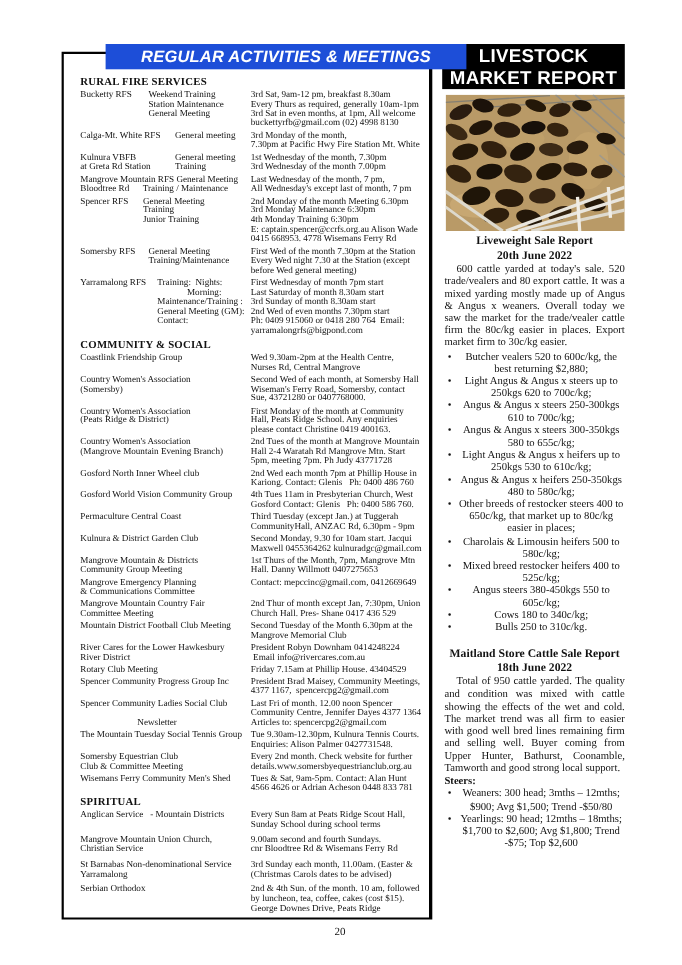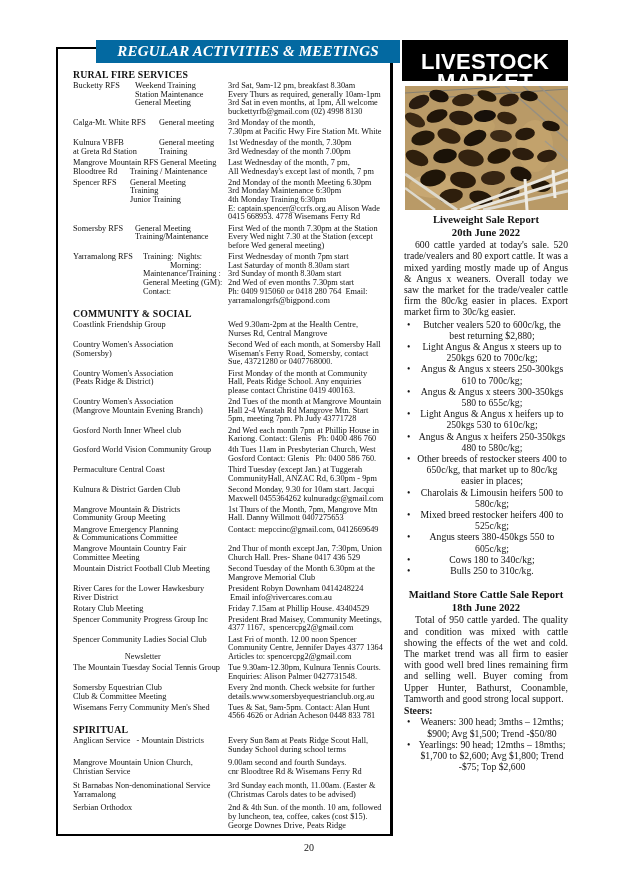--- a/index.html
+++ b/index.html
@@ -3,36 +3,36 @@
 <meta charset="utf-8">
 <style>
   html,body{margin:0;padding:0;background:#fff;}
   .page{position:relative;width:620px;height:877px;background:#ffffff;
         font-family:"Liberation Serif",serif;color:#121212;overflow:hidden;}
 
   
   .left-box{position:absolute;left:56px;top:47px;width:337px;height:789px;
             border:2px solid #000;border-right-width:3px;box-sizing:border-box;
             overflow:hidden;background:#fff;padding-left:11px;}
-  .titlebar{position:absolute;left:96px;top:40px;width:304px;height:23px;background:#0369a1;
+  .titlebar{position:absolute;left:96px;top:40px;width:328px;height:23px;background:#1d4ed8;
             color:#fff;display:flex;align-items:center;justify-content:center;
-            font-family:Liberation Serif, serif;font-weight:900;font-style:italic;
+            font-family:Liberation Sans, sans-serif;font-weight:900;font-style:italic;
             font-size:15px;letter-spacing:.2px;z-index:3;}
   .box-content{padding:17px 3px 0 4px;font-size:8.3px;line-height:8.7px;}
   .sec{font-size:9.8px;line-height:11px;font-weight:bold;margin:3px 0 2px;letter-spacing:.2px;}
   .row{display:grid;margin-bottom:2.4px;}
   .row2{grid-template-columns:155px 1fr;}
   .cell{white-space:pre-wrap;}
   .sp{margin-bottom:5px;}
   .pageno{position:absolute;left:294px;top:842px;width:30px;text-align:center;font-size:10px;}
 
   
   .lm-titlebox{position:absolute;left:402px;top:40px;width:166px;height:41px;background:#000;
-               color:#fff;text-align:center;box-sizing:border-box;padding-top:12px;
-               font-family:"Liberation Sans",sans-serif;font-weight:800;font-size:22px;
+               color:#fff;text-align:center;box-sizing:border-box;padding-top:1px;
+               font-family:"Liberation Sans",sans-serif;font-weight:800;font-size:17px;
                line-height:19.5px;letter-spacing:.3px;}
   .photo{position:absolute;left:405px;top:86px;width:163px;height:124px;overflow:hidden;}
   .photo svg{display:block;}
   .article{position:absolute;left:404px;top:214px;width:164px;font-size:9.7px;
            line-height:11.2px;text-align:justify;}
   .rep-head{font-weight:bold;font-size:10.6px;line-height:12.6px;text-align:center;}
   .rep-body{margin:0 0 1px 0;text-indent:11px;}
   .bullet{position:relative;padding-left:12px;text-align:center;}
   .bullet::before{content:"\2022";position:absolute;left:3px;}
   .mt{margin-top:13px;}

